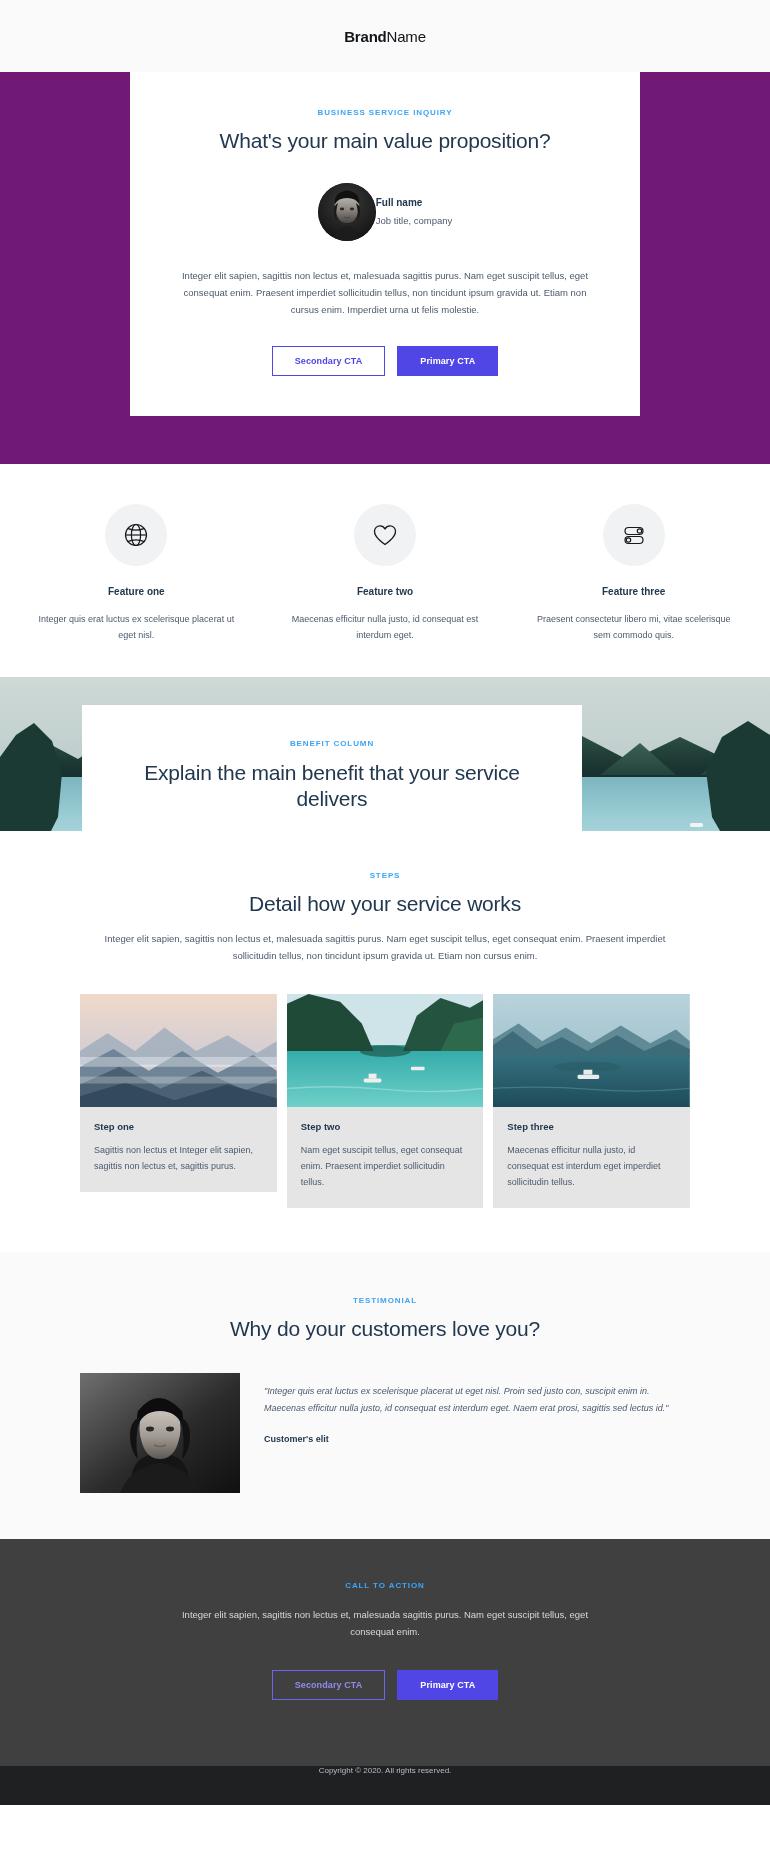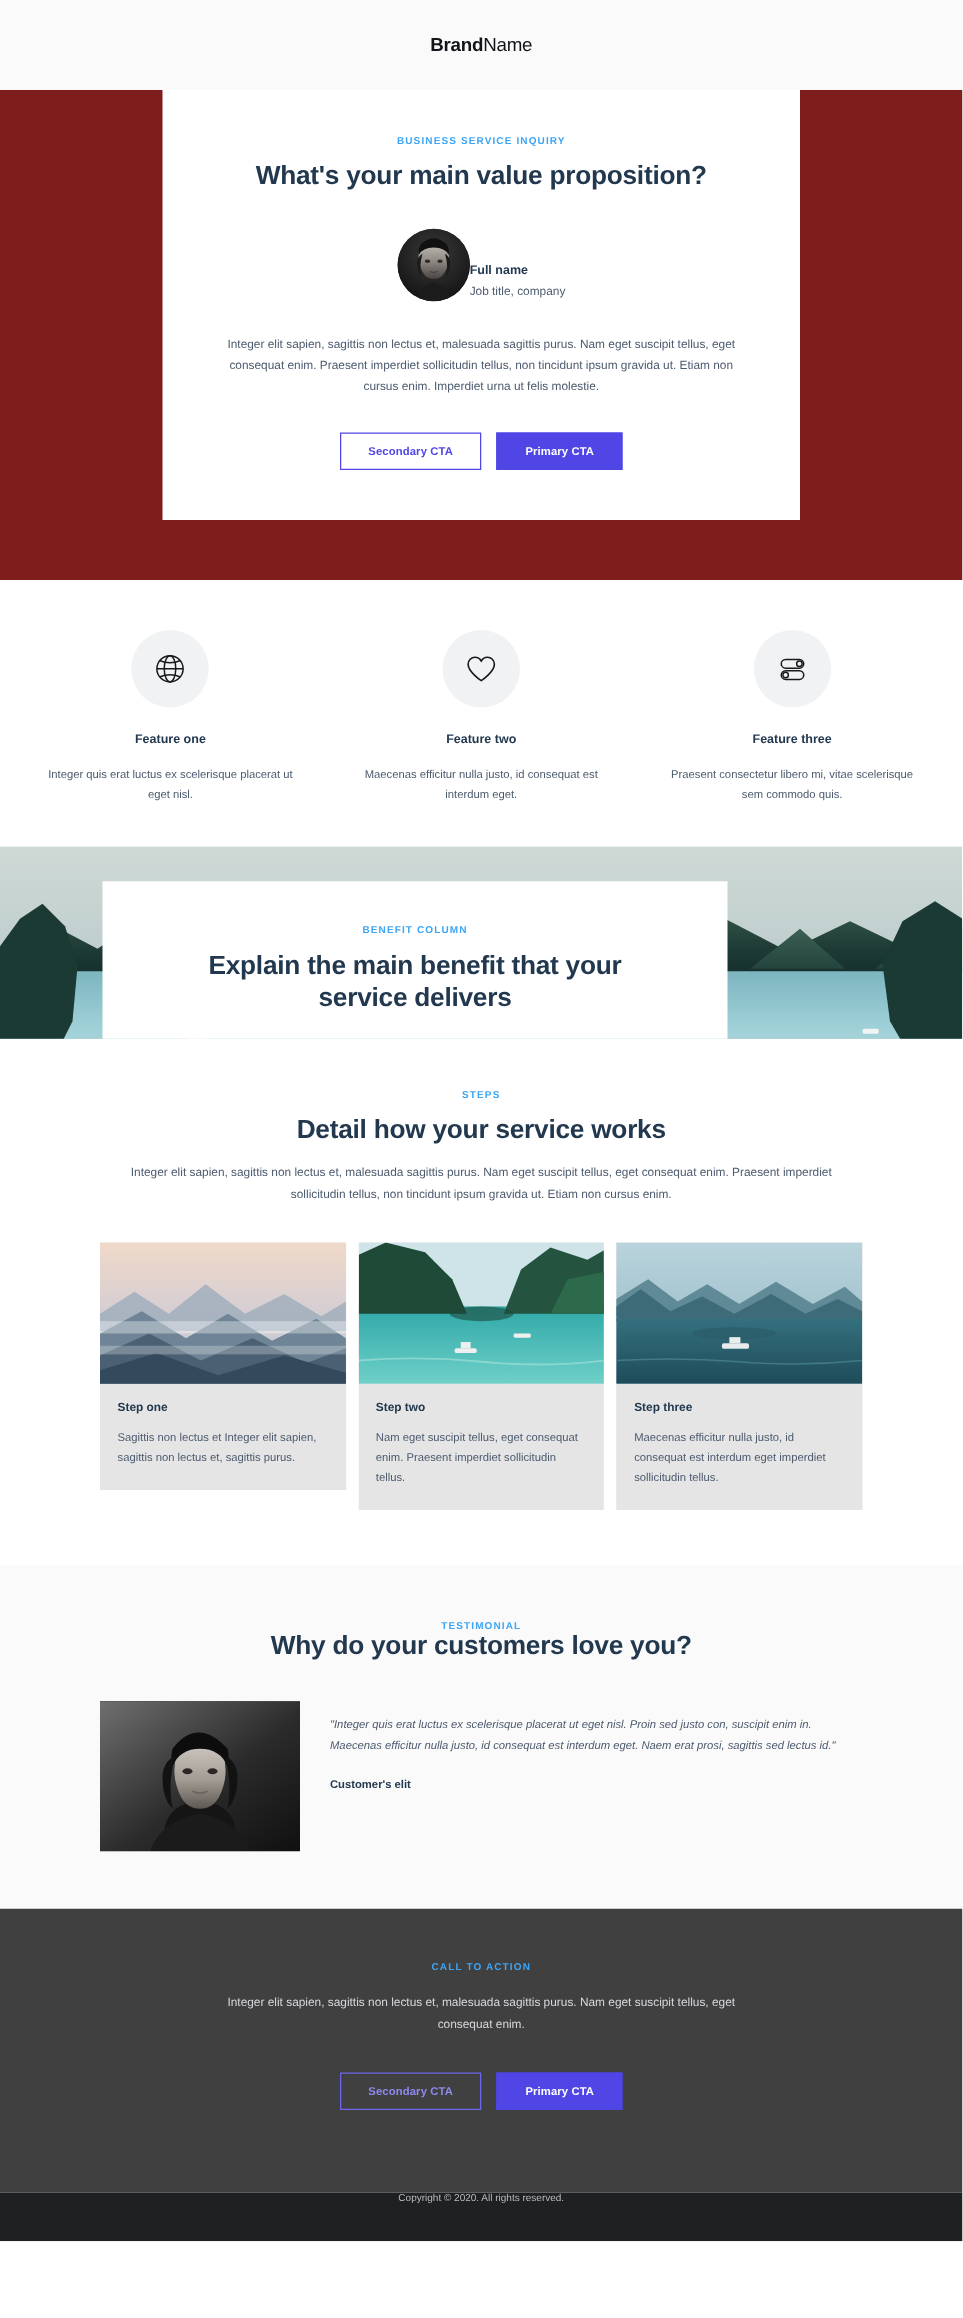--- a/index.html
+++ b/index.html
@@ -16,21 +16,21 @@
   .eyebrow {
     font-size: 8px;
     letter-spacing: 0.9px;
     font-weight: bold;
     color: #3da5f5;
     text-transform: uppercase;
     text-align: center;
   }
   .h1 {
     font-size: 21px;
-    font-weight: bold;
+    font-weight: normal;
     color: #22384f;
     text-align: center;
     letter-spacing: -0.2px;
   }
   .body-text {
     font-size: 9.5px;
     line-height: 17px;
     color: #4c5a6e;
     text-align: center;
   }
@@ -42,33 +42,33 @@
     display: flex;
     align-items: center;
     justify-content: center;
   }
   .brand { font-size: 15px; color: #111418; letter-spacing: -0.2px; }
   .brand b { font-weight: bold; }
   .brand span { font-weight: normal; }
 
   
   .hero-wrap {
-    background: #7f1d1d;
+    background: #701a75;
     padding: 0 0 48px 0;
   }
   .hero-card {
     width: 510px;
     margin: 0 auto;
     background: #ffffff;
     padding: 36px 40px 40px 40px;
   }
   .hero-title { margin-top: 12px; }
   .person-row {
     display: flex;
-    align-items: flex-end;
+    align-items: center;
     justify-content: center;
     gap: 0;
     margin-top: 30px;
   }
   .avatar {
     width: 58px; height: 58px; border-radius: 50%;
     overflow: hidden; flex: 0 0 58px; background: #1d1d1d;
   }
   .avatar svg { display: block; width: 58px; height: 58px; }
   .person-meta { line-height: 1.35; }
@@ -136,21 +136,21 @@
     margin-top: 30px;
     align-items: flex-start;
   }
   .step-card { flex: 1; background: #e5e5e5; }
   .step-body { padding: 14px 14px 18px 14px; }
   .step-title { font-size: 9.5px; font-weight: bold; color: #22384f; margin-bottom: 10px; }
   .step-desc { font-size: 9px; line-height: 16px; color: #4c5a6e; }
 
   
   .testimonial { background: #fafafa; padding: 44px 0 46px 0; }
-  .testimonial .h1 { margin-top: 0; }
+  .testimonial .h1 { margin-top: 12px; }
   .test-row {
     display: flex; gap: 24px; padding: 0 80px; margin-top: 32px;
     align-items: flex-start;
   }
   .test-photo { width: 160px; height: 120px; overflow: hidden; flex: 0 0 160px; background: #1a1a1a; }
   .test-photo svg { display: block; width: 160px; height: 120px; }
   .quote {
     font-size: 9px; line-height: 17px; color: #4c5a6e;
     font-style: italic; padding-top: 10px;
   }

